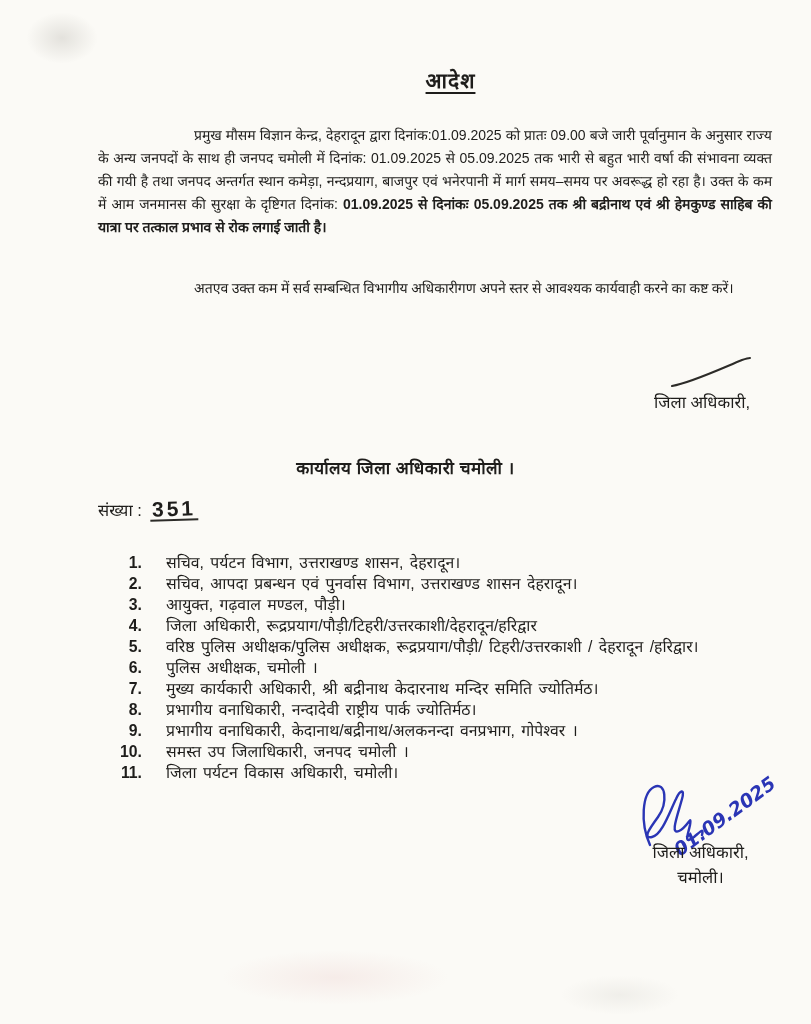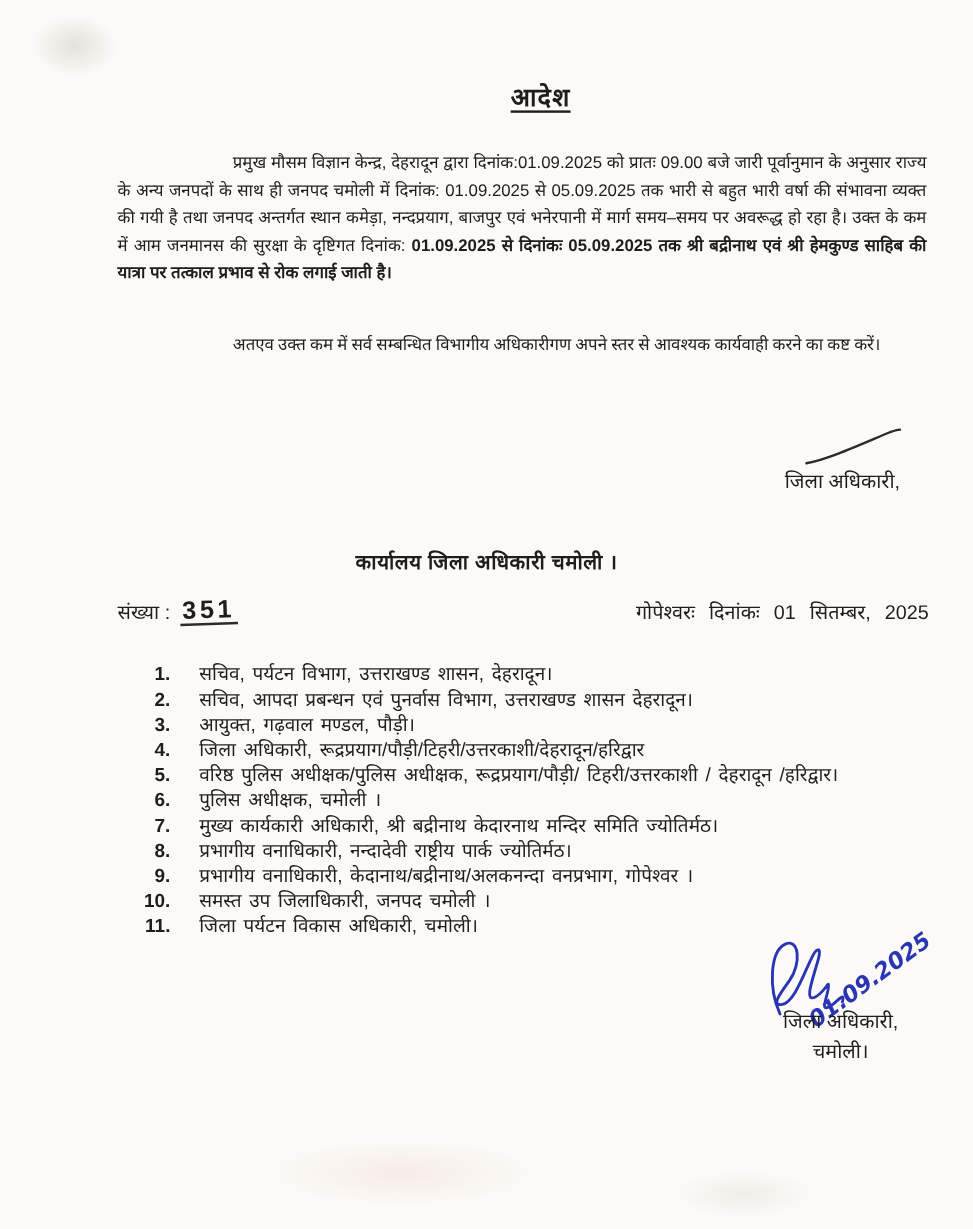--- a/index.html
+++ b/index.html
@@ -92,21 +92,20 @@
     <div>जिला अधिकारी,</div>
   </div>
 
   <div class="office-heading">कार्यालय जिला अधिकारी चमोली  ।</div>
 
   <div class="number-line">
     <span class="left-part">
       <span>संख्या :</span>
       <span class="hand-number">351</span>
     </span>
-    <span class="number-right">गोपेश्वरः  दिनांकः  01  सितम्बर, 2025</span>
   </div>
 
 
   <div class="recipients">
     <div class="recipient-row">
       <span class="num">1.</span>
       <span class="txt">सचिव, पर्यटन विभाग, उत्तराखण्ड शासन, देहरादून।</span>
     </div>
     <div class="recipient-row">
       <span class="num">2.</span>

